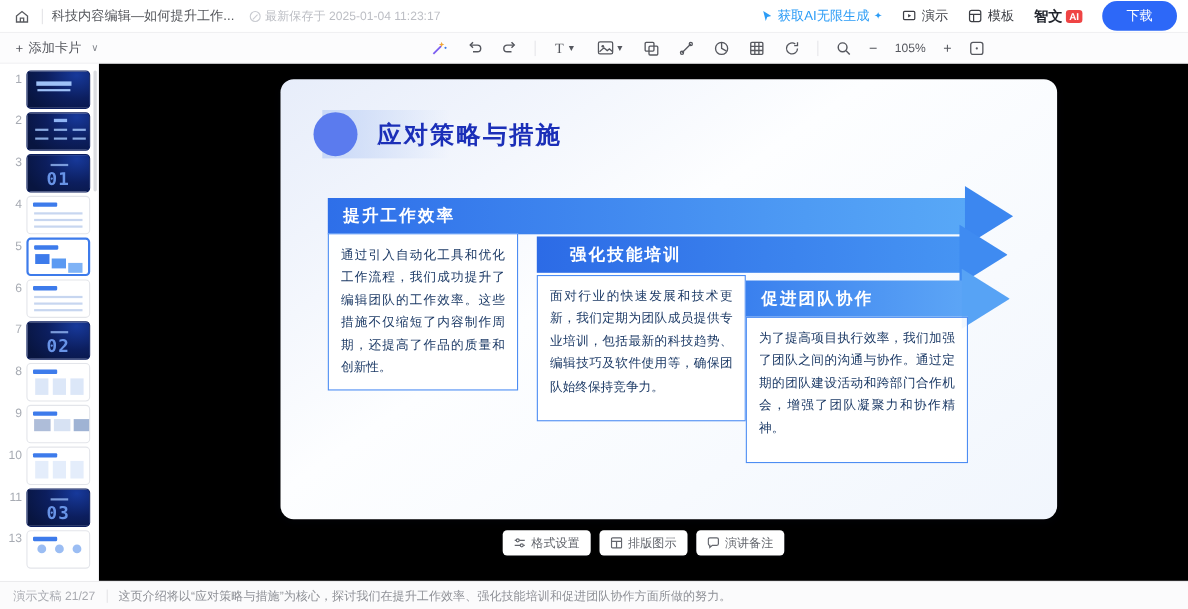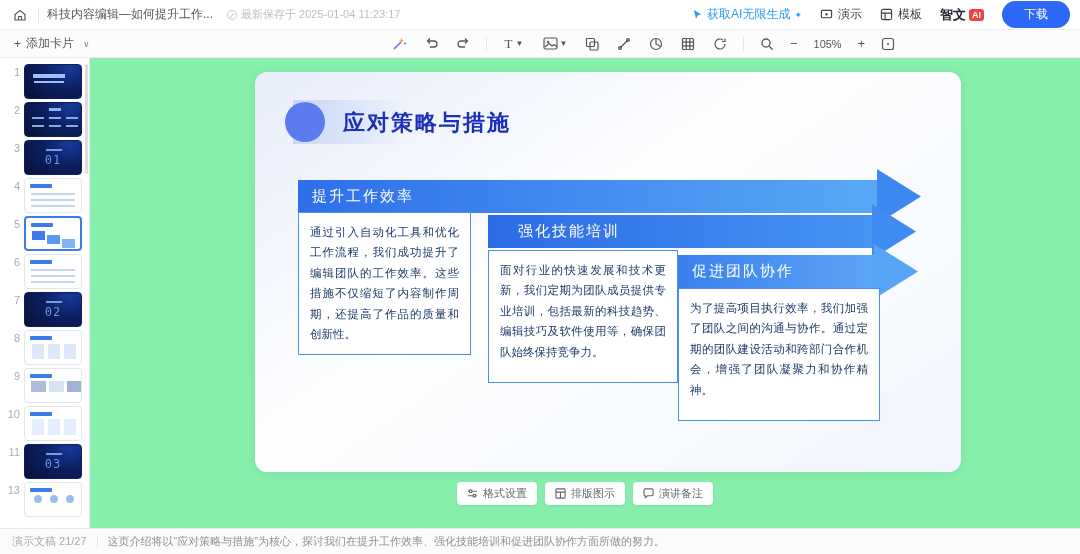--- a/index.html
+++ b/index.html
@@ -56,57 +56,57 @@
   .dark-cover::before { content:""; position:absolute; left:8px; top:9px; width:32px; height:4px;
     background:#9EC1F7; box-shadow:0 6px 0 -1px #9EC1F7, 0 12px 0 -2px rgba(158,193,247,.55); }
   .dark-toc::before { content:""; position:absolute; left:24px; top:5px; width:12px; height:3px; background:#8FB4F4; }
   .dark-toc::after { content:""; position:absolute; left:7px; top:14px; width:12px; height:2px;
     background:rgba(160,195,248,.85);
     box-shadow:17px 0 0 rgba(160,195,248,.85),34px 0 0 rgba(160,195,248,.85),
       0 8px 0 rgba(160,195,248,.85),17px 8px 0 rgba(160,195,248,.85),34px 8px 0 rgba(160,195,248,.85); }
   .dark-section::before { content:""; position:absolute; left:21px; top:8px; width:16px; height:2px;
     background:rgba(150,185,245,.8); }
   .dark-section .big { position:absolute; left:0; right:0; top:12px; text-align:center;
-    color:#6E9BEFF0; font-size:12px; font-weight:400; letter-spacing:1px;
+    color:#6E9BEFF0; font-size:16px; font-weight:700; letter-spacing:1px;
     font-family:"DejaVu Sans Mono",monospace; }
   .thumb.light::before { content:""; position:absolute; left:5px; top:5px; width:22px; height:4px;
     background:#3D7BEB; border-radius:1px; }
   .light-list::after { content:""; position:absolute; left:6px; top:14px; width:44px; height:2px;
     background:#C7D6F0; box-shadow:0 6px 0 #C7D6F0, 0 12px 0 #C7D6F0; }
   .light-arrows::after { content:""; position:absolute; left:6px; top:13px; width:13px; height:9px;
     background:#3D7BEB; box-shadow:15px 4px 0 #5B9AF2, 30px 8px 0 #7FB3F6; }
   .light-cols::after { content:""; position:absolute; left:7px; top:13px; width:12px; height:15px;
     background:#DCE7F8; box-shadow:16px 0 0 #DCE7F8, 32px 0 0 #DCE7F8; }
   .light-images::after { content:""; position:absolute; left:6px; top:12px; width:15px; height:11px;
     background:#AEBDD9; box-shadow:18px 0 0 #D7E2F3, 36px 0 0 #9FB3D4; }
   .light-cards::after { content:""; position:absolute; left:7px; top:12px; width:12px; height:16px;
     background:#E4EDFB; box-shadow:16px 0 0 #E4EDFB, 32px 0 0 #E4EDFB; }
   .light-icons::after { content:""; position:absolute; left:9px; top:12px; width:8px; height:8px;
     border-radius:50%; background:#9BBDF3; box-shadow:16px 0 0 #9BBDF3, 32px 0 0 #9BBDF3; }
   .scrollbar { position:absolute; right:1px; top:6px; width:3px; height:110px;
     background:#DCDDE1; border-radius:2px; }
 
-  .canvas { flex:1; background:#86efac; position:relative; }
+  .canvas { flex:1; background:#000000; position:relative; }
 
   
   .slide { position:absolute; left:165px; top:14px; width:706px; height:400px;
     border-radius:12px; box-shadow:0 2px 10px rgba(20,40,90,.08);
     background:linear-gradient(145deg,#E7EDFA 0%, #FDFEFF 42%, #F1F6FD 100%); overflow:hidden; }
   .slide-title-row { position:absolute; left:30px; top:28px; height:44px; }
   .title-band { position:absolute; left:8px; top:0; width:116px; height:44px;
     background:linear-gradient(90deg,#C8D8F7 0%, rgba(200,216,247,0) 100%); }
   .title-circle { position:absolute; left:0; top:2px; width:40px; height:40px; border-radius:50%;
     background:#5B7BEE; }
   .slide-title { position:absolute; left:58px; top:8px; font-size:22px; font-weight:800;
     color:#1B2FB8; letter-spacing:2px; white-space:nowrap; }
 
   .arrow-band { position:absolute; height:33px; background:linear-gradient(90deg,#2E6FE9 0%, #4E9BF4 75%, #58A8F7 100%); }
   .arrow-tip { position:absolute; width:44px; height:55px;
     clip-path:polygon(0 0, 100% 50%, 0 100%); background:#3C87F0; }
-  .card-heading { position:absolute; color:#fff; font-size:15px; font-weight:400;
+  .card-heading { position:absolute; color:#fff; font-size:15px; font-weight:700;
     letter-spacing:2px; white-space:nowrap; }
   .card-body { position:absolute; background:rgba(255,255,255,.92); border:1.5px solid #4D8DF3;
     color:#1C3A66; font-size:11.5px; line-height:1.78; padding:9px 11px; text-align:justify; }
 
   
   .a1 { left:43px; top:108px; width:580px; }
   .a1t { left:622px; top:97px; }
   .h1 { left:57px; top:115px; }
   .b1 { left:43px; top:140px; width:173px; height:143px; }
   .a2 { left:233px; top:143px; width:385px; background:linear-gradient(90deg,#2C6BE6 0%, #4694F3 100%); }

